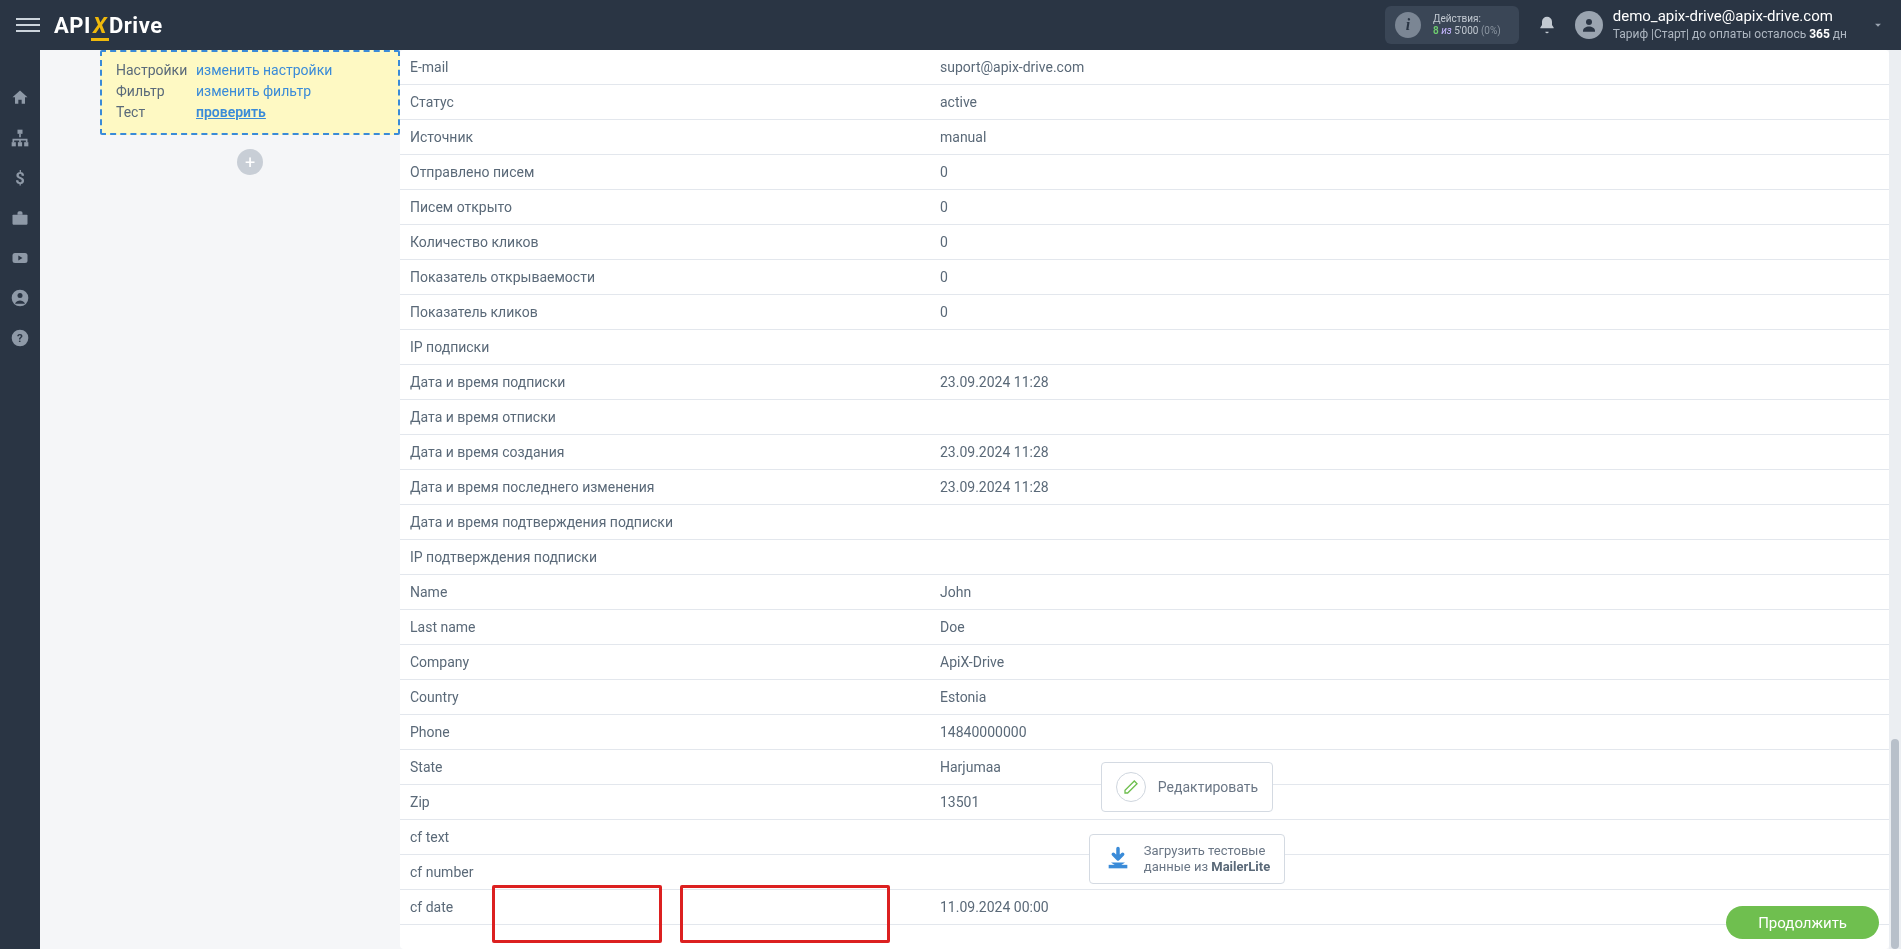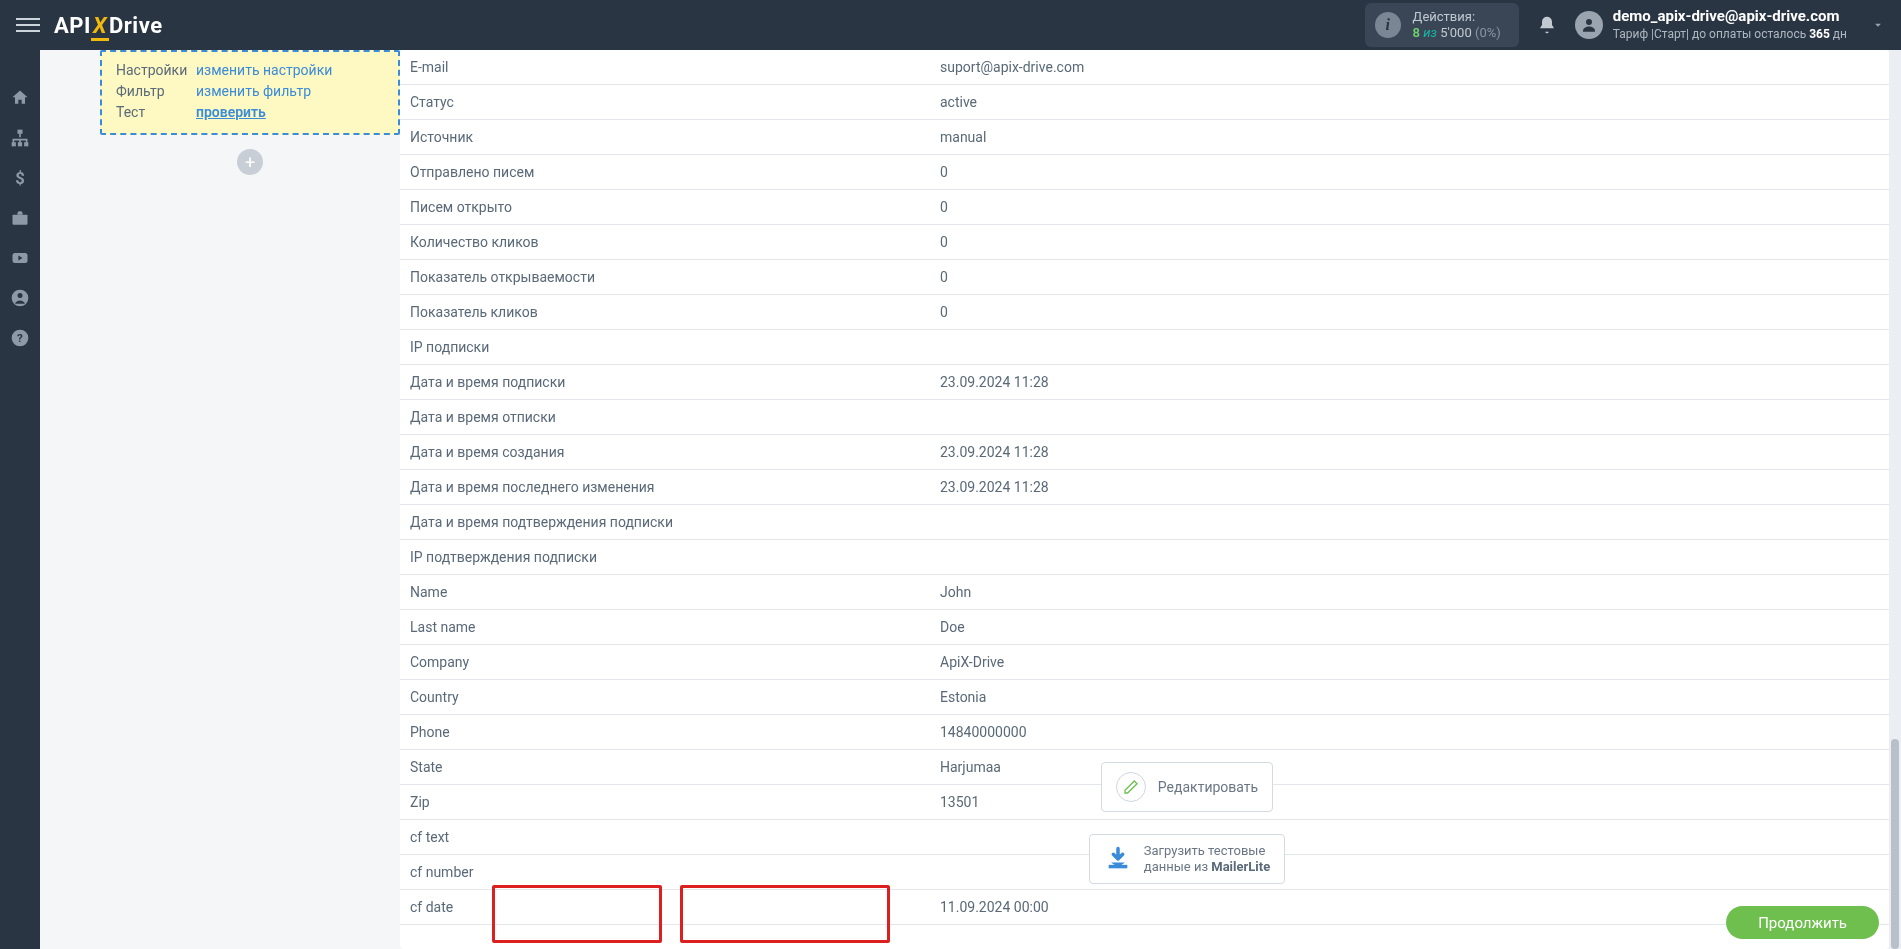--- a/index.html
+++ b/index.html
@@ -7,31 +7,31 @@
 .header { height: 50px; background: #2a3544; display: flex; align-items: center; padding: 0 16px; color: #fff; justify-content: center; }
 .hamburger { width: 24px; height: 24px; cursor: pointer; margin-right: 14px; display: flex; flex-direction: column; justify-content: center; gap: 4px; }
 .hamburger span { height: 2px; background: #ccd4dc; display: block; }
 .logo { font-size: 22px; font-weight: 700; letter-spacing: 0.5px; }
 .logo .api { color: #fff; }
 .logo .x { color: #f0b90b; font-style: italic; border-bottom: 3px solid #f0b90b; padding: 0 2px; }
 .logo .drive { color: #fff; }
 .header-spacer { flex: 1; }
 .actions-widget { background: #3a4656; border-radius: 6px; padding: 6px 18px 6px 10px; display: flex; align-items: center; gap: 12px; margin-right: 18px; }
 .actions-widget .info-circle { width: 26px; height: 26px; border-radius: 50%; background: #7b8694; display: flex; align-items: center; justify-content: center; font-weight: 700; color: #2a3544; font-family: Georgia, serif; font-style: italic; font-size: 16px; }
-.actions-text { font-size: 13px; line-height: 1.2; }
+.actions-text { font-size: 10px; line-height: 1.2; }
 .actions-text .label { color: #c2c9d1; }
 .actions-text .count { color: #6fcf6f; font-weight: 600; }
-.actions-text .of { color: #14b8a6; font-style: italic; }
+.actions-text .of { color: #c4b5fd; font-style: italic; }
 .actions-text .total { color: #c2c9d1; }
 .actions-text .pct { color: #8a94a0; }
 .bell { width: 20px; height: 20px; color: #c2c9d1; margin-right: 18px; cursor: pointer; }
 .avatar { width: 28px; height: 28px; border-radius: 50%; background: #9aa4b0; display: flex; align-items: center; justify-content: center; margin-right: 10px; }
 .avatar svg { width: 18px; height: 18px; color: #2a3544; }
 .user-block { font-size: 13px; line-height: 1.3; }
-.user-email { font-weight: 700; font-size: 15px; }
+.user-email { font-weight: 400; font-size: 15px; }
 .user-plan { font-size: 12px; color: #aeb7c2; }
 .user-plan b { color: #fff; }
 .chevron { margin-left: 24px; color: #9aa4b0; cursor: pointer; }
 .layout { display: flex; height: calc(100vh - 50px); }
 .sidebar { width: 40px; background: #2a3544; display: flex; flex-direction: column; align-items: center; padding-top: 38px; gap: 20px; }
 .sidebar .icon { width: 20px; height: 20px; color: #8e99a7; cursor: pointer; }
 .content { flex: 1; display: flex; padding: 0 0 0 0; position: relative; overflow: hidden; }
 .left-panel { width: 360px; padding: 0 0 0 60px; flex-shrink: 0; }
 .card { background: #fef9c3; border: 2px dashed #3a8bd8; border-radius: 2px; padding: 8px 14px 10px; }
 .card-row { display: flex; font-size: 14px; line-height: 1.5; color: #5a6a7a; }

